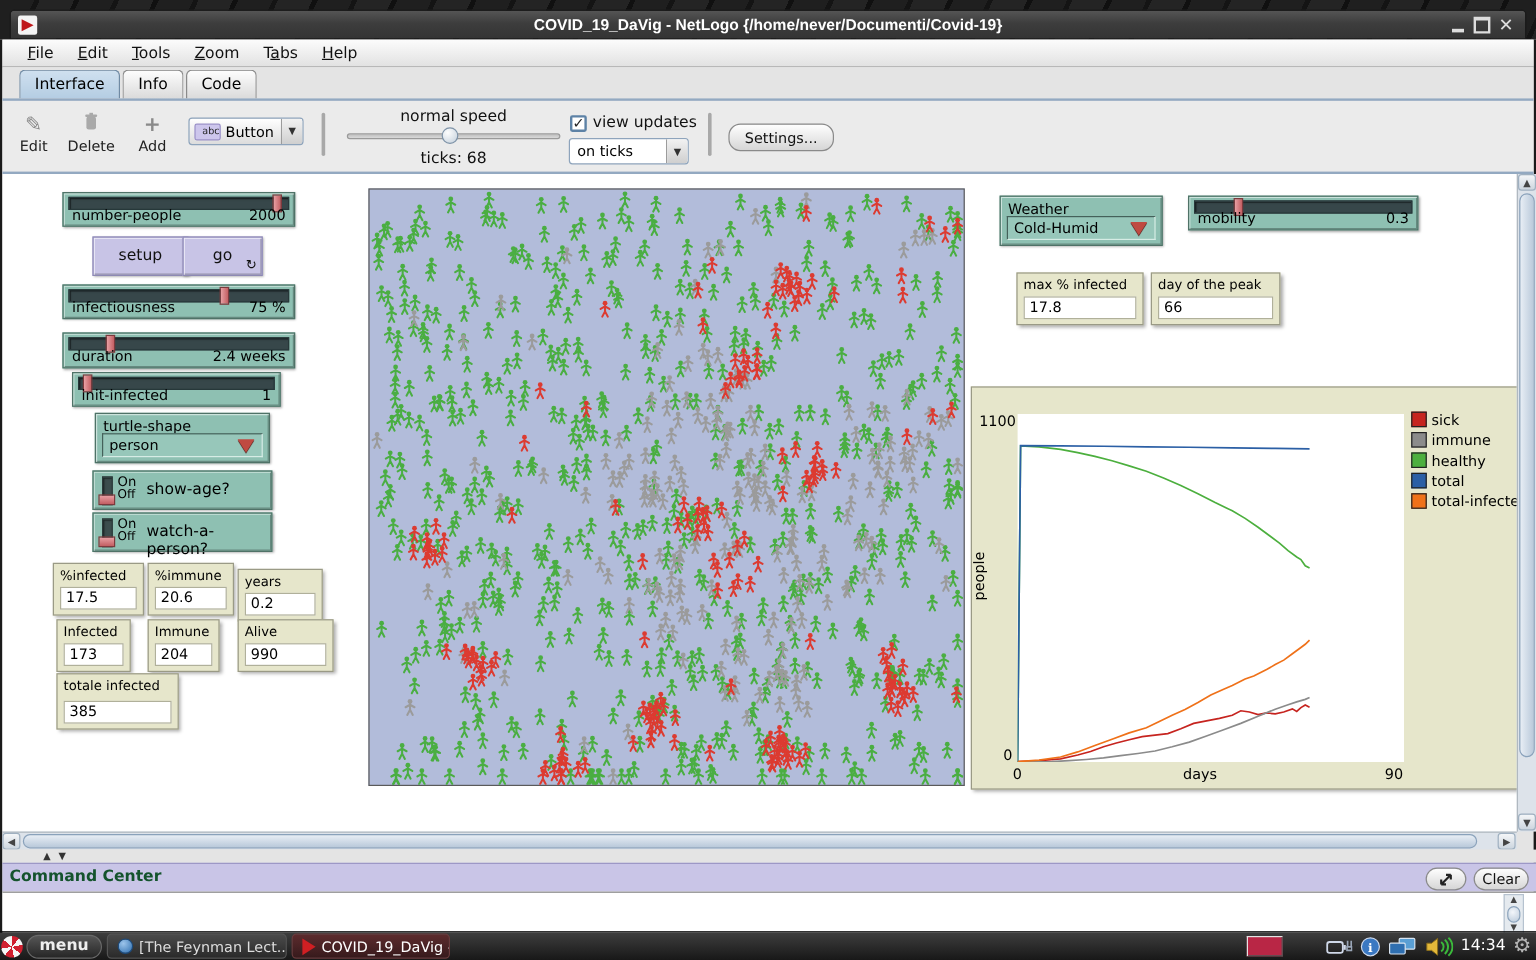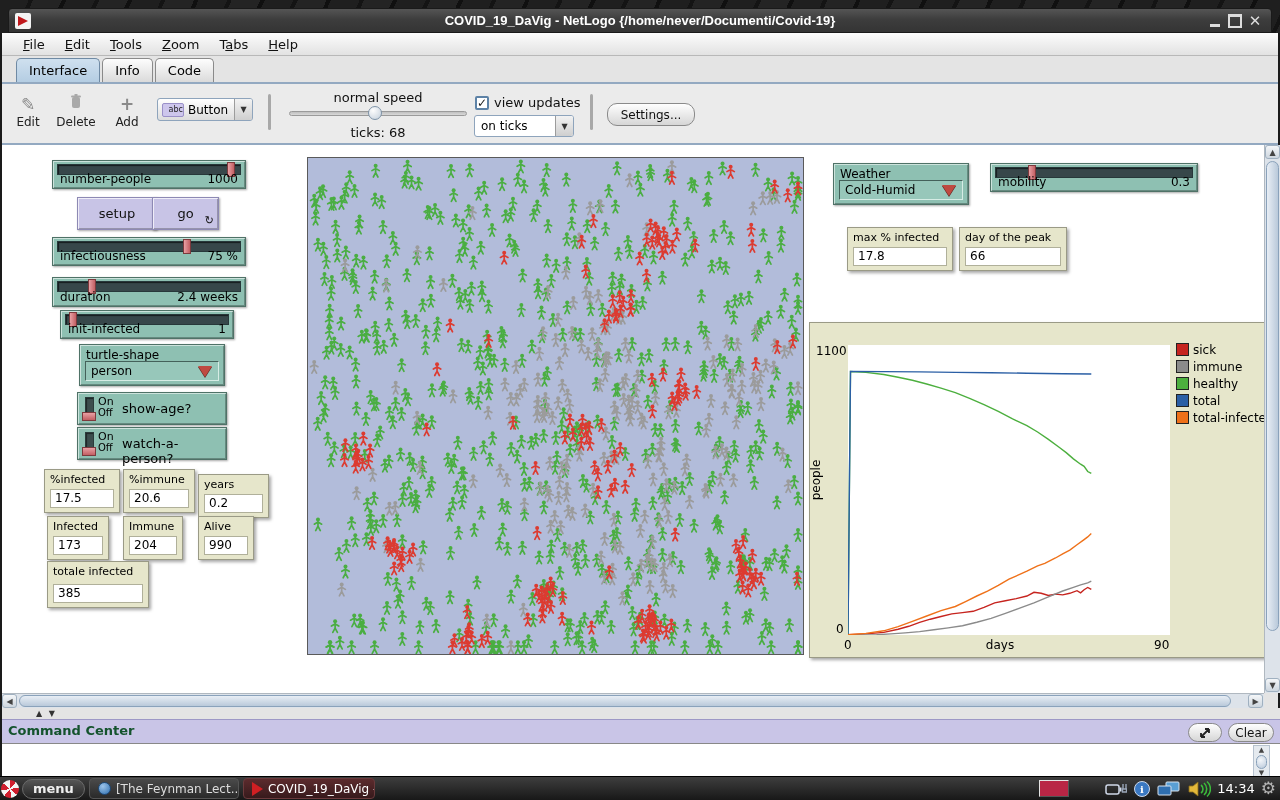--- a/index.html
+++ b/index.html
@@ -237,21 +237,21 @@
       <span>Settings...</span>
     </div>
   </div>
 
   <div class="iface">
 
     <div class="nl-slider" style="left:50px;top:15px;width:194px;height:29px;">
       <div class="sl-groove"></div>
         <div class="sl-handle" style="left: 173.78px;"></div>
       <div class="sl-label">number-people</div>
-      <div class="sl-value">1000</div>
+      <div class="sl-value">2000</div>
     </div>
 
     <div class="nl-button" style="left:75px;top:52px;width:80px;height:33px;">
       <span>setup</span>
     </div>
     <div class="nl-button" style="left:150px;top:52px;width:67px;height:33px;">
       <span>go</span>
       <span class="forever">↻</span>
     </div>
 
@@ -313,21 +313,21 @@
       <div class="m-value">0.2</div>
     </div>
     <div class="nl-monitor" style="left:45px;top:371px;width:62px;height:44px;">
       <div class="m-label">Infected</div>
       <div class="m-value">173</div>
     </div>
     <div class="nl-monitor" style="left:121px;top:371px;width:60px;height:44px;">
       <div class="m-label">Immune</div>
       <div class="m-value">204</div>
     </div>
-    <div class="nl-monitor" style="left:196px;top:371px;width:56px;height:44px;text-decoration:underline;">
+    <div class="nl-monitor" style="left:196px;top:371px;width:80px;height:44px;text-decoration:underline;">
       <div class="m-label">Alive</div>
       <div class="m-value">990</div>
     </div>
     <div class="nl-monitor" style="left:45px;top:416px;width:102px;height:47px;">
       <div class="m-label">totale infected</div>
       <div class="m-value">385</div>
     </div>
 
     <div class="world" id="world" style="background: rgb(178, 188, 218);"><svg width="495" height="496">
           <defs>
@@ -1329,21 +1329,21 @@
         </svg></div>
 
     <div class="nl-chooser" style="left:831px;top:18px;width:136px;height:42px;">
       <div class="ch-label">Weather</div>
       <div class="ch-box">
         <span>Cold-Humid</span>
         <span class="ch-arrow"></span>
       </div>
     </div>
 
-    <div class="nl-slider" style="left:988px;top:18px;width:208px;height:29px;">
+    <div class="nl-slider" style="left:988px;top:18px;width:192px;height:29px;">
       <div class="sl-groove"></div>
         <div class="sl-handle" style="left: 37.13px;"></div>
       <div class="sl-label">mobility</div>
       <div class="sl-value">0.3</div>
     </div>
 
     <div class="nl-monitor" style="left:845px;top:82px;width:106px;height:44px;">
       <div class="m-label">max % infected</div>
       <div class="m-value">17.8</div>
     </div>

